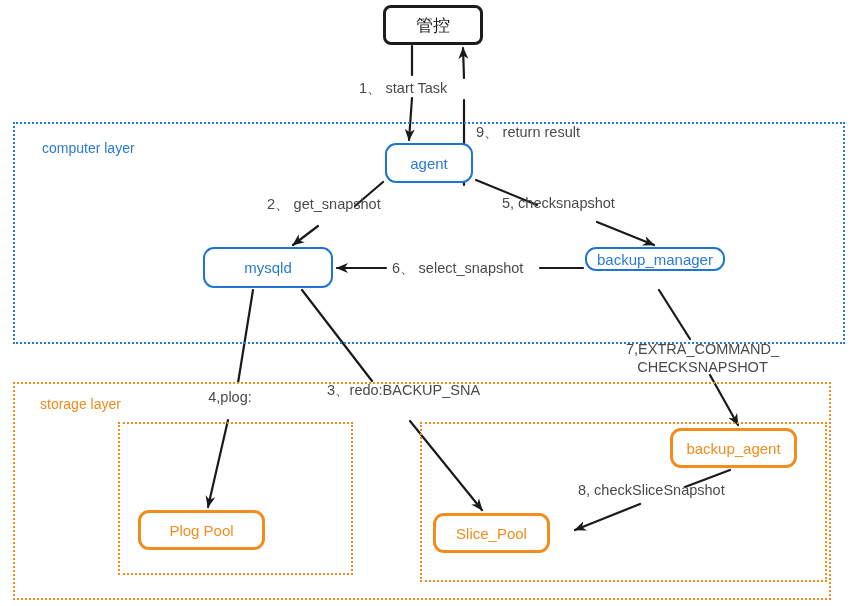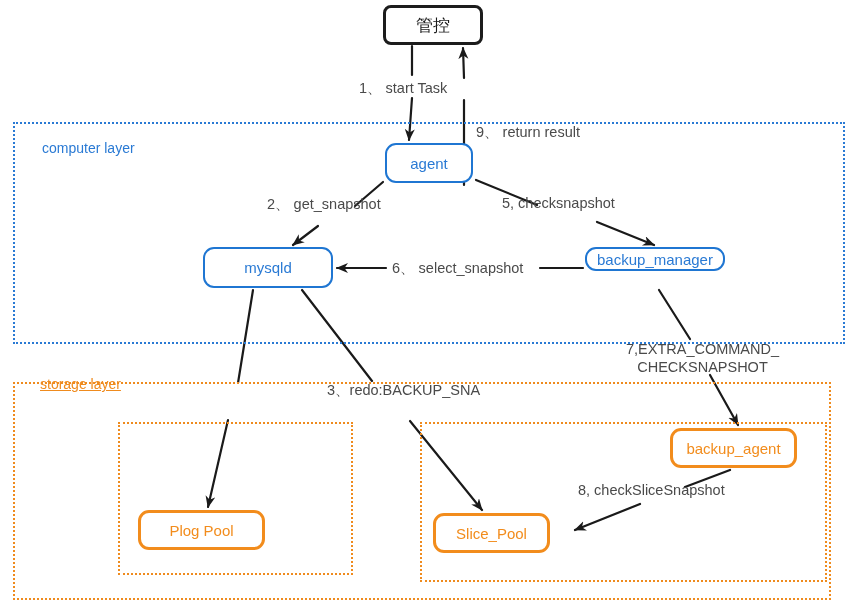--- a/index.html
+++ b/index.html
@@ -59,23 +59,22 @@
     font-size: 14px;
     white-space: nowrap;
   }
   #computer-layer-label {
     left: 42px;
     top: 140px;
     color: #2a7ad4;
   }
   #storage-layer-label {
     left: 40px;
-    top: 376px;
+    top: 396px;
     color: #ef8b1e;
-    text-decoration: underline;
   }
   .node {
     position: absolute;
     box-sizing: border-box;
     display: flex;
     align-items: center;
     justify-content: center;
     background: #ffffff;
     border-radius: 11px;
     font-size: 15px;
@@ -196,19 +195,20 @@
 <div class="edge-label" id="lbl-5">5, checksnapshot</div>
 
 <div class="edge-label" id="lbl-6">6、 select_snapshot</div>
 
 <div class="edge-label c" id="lbl-7">
   <div>7,EXTRA_COMMAND_</div>
   <div>CHECKSNAPSHOT</div>
 </div>
 
 <div class="edge-label c" id="lbl-4">
+  <div>4,plog:</div>
 </div>
 
 <div class="edge-label" id="lbl-3">
   <div>3、redo:BACKUP_SNA</div>
 </div>
 
 <div class="edge-label" id="lbl-8">8, checkSliceSnapshot</div>
 
 </body></html>

